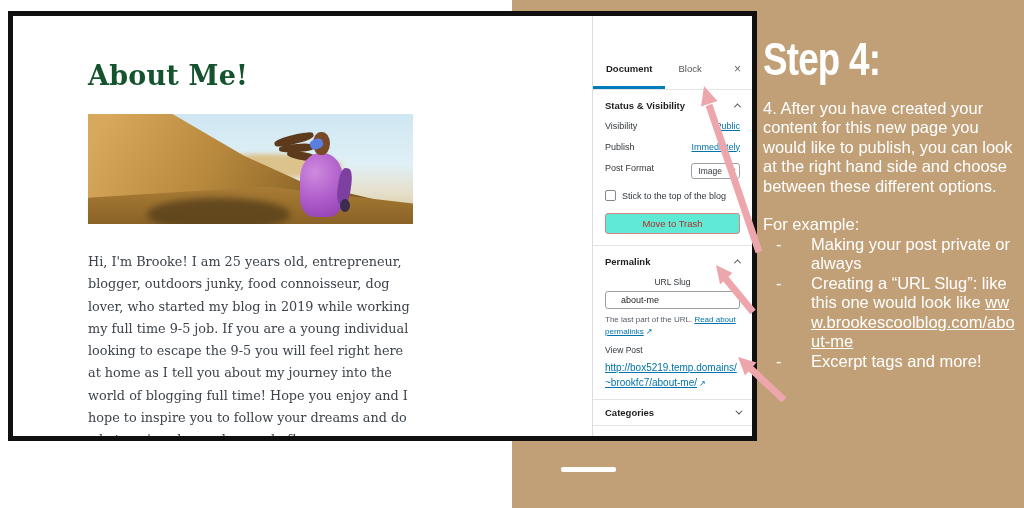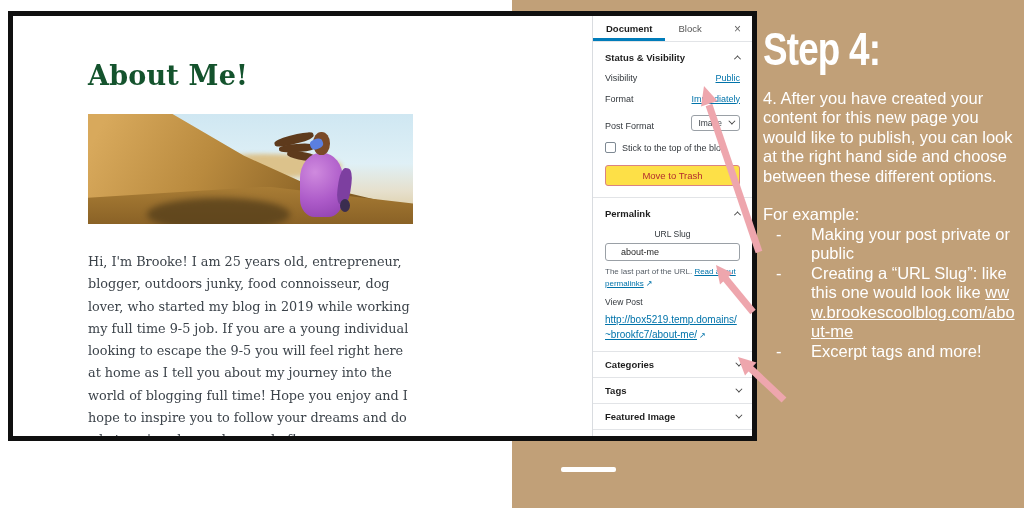--- a/index.html
+++ b/index.html
@@ -48,55 +48,55 @@
   .hiker .arm  { position:absolute; right:0; top:42%; width:22%; height:38%;
                  background:#7d3fa0; border-radius:40%; transform:rotate(8deg); }
   .hiker .glove{ position:absolute; right:2%; top:74%; width:18%; height:14%;
                  background:#3a2d4f; border-radius:50%; }
   .post-body { margin-top:27px; width:332px; font-family:"DejaVu Serif","Liberation Serif",serif;
                font-size:12.8px; line-height:1.74; color:#3c434a; }
 
   
   .panel { position:absolute; right:0; top:0; bottom:0; width:160px; background:#fff;
            border-left:1px solid #d9dce0; font-size:9px; color:#32373c; }
-  .tabbar { display:flex; align-items:stretch; height:26px; border-bottom:1px solid #e2e4e7; }
+  .tabbar { display:flex; align-items:stretch; height:42px; border-bottom:1px solid #e2e4e7;margin-top:32px; }
   .tab { display:flex; align-items:center; padding:0 13px; font-size:9.5px; color:#555; cursor:pointer; }
   .tab.active { color:#1e1e1e; font-weight:bold; box-shadow:inset 0 -3px 0 #007cba; }
   .tab-close { margin-left:auto; display:flex; align-items:center; padding:0 11px;
                font-size:12px; color:#666; }
   .sect { padding:7px 12px 9px; border-bottom:1px solid #e2e4e7; }
   .sect-head { display:flex; align-items:center; justify-content:space-between;
                font-size:9.5px; font-weight:bold; color:#1e1e1e; padding:3px 0 4px; }
-  .row { display:flex; align-items:flex-end; justify-content:space-between; padding:5.5px 0; }
+  .row { display:flex; align-items:flex-start; justify-content:space-between; padding:5.5px 0; }
   .row .lbl { color:#32373c; }
   a.wplink { color:#0073aa; text-decoration:underline; cursor:pointer; }
   .select { display:flex; align-items:center; gap:6px; border:1px solid #9aa0a6; border-radius:3px;
             padding:2px 6px; font-size:8.5px; color:#32373c; background:#fff; }
   .chk-row { display:flex; align-items:center; gap:6px; padding:6px 0 4px; }
   .checkbox { width:11px; height:11px; border:1px solid #7e8993; border-radius:2px; background:#fff; }
   .trash-btn { display:block; width:100%; margin:8px 0 2px; padding:4px 0; text-align:center;
-               font-size:9.5px; color:#b32d2e; background:#fde047; border:1px solid #d98383;
+               font-size:9.5px; color:#b32d2e; background:#5eead4; border:1px solid #d98383;
                border-radius:3px; cursor:pointer; }
   .slug-lbl { font-size:8.5px; color:#32373c; margin:6px 0 4px;text-align:center; }
   .slug-input { width:100%; border:1px solid #9aa0a6; border-radius:3px; padding:3px 15px;
                 font-size:9px; color:#1e1e1e; font-family:"Liberation Sans",sans-serif; }
   .help { font-size:8px; line-height:1.5; color:#555d66; margin-top:5px; }
   .viewpost-lbl { font-size:8.5px; color:#32373c; margin-top:7px; }
   .viewpost-url { font-size:10px; line-height:1.5; word-break:break-all; display:inline;margin-top:16px; }
   .collapsed-row { display:flex; align-items:center; justify-content:space-between;
                    height:26px; padding:0 12px; border-bottom:1px solid #e2e4e7;
                    font-size:9.5px; font-weight:bold; color:#1e1e1e; cursor:pointer; }
   .chv { display:inline-block; width:5px; height:5px; border-right:1.4px solid #444;
          border-bottom:1.4px solid #444; }
   .chv.up   { transform:rotate(-135deg) translate(-1px,-1px); }
   .chv.down { transform:rotate(45deg) translateY(-2px); }
   .ext { font-size:8px; color:#0073aa; text-decoration:none; display:inline-block; margin-left:2px; }
 
   
-  .step { position:absolute; left:763px; top:22px; width:256px; z-index:3; color:#ffffff; }
+  .step { position:absolute; left:763px; top:32px; width:256px; z-index:3; color:#ffffff; }
   .step-heading { font-size:46px; font-weight:bold; letter-spacing:-1px;
                   transform:scaleX(.8); transform-origin:left top; white-space:nowrap; }
   .step-par { margin-top:13px; font-size:16.5px; line-height:1.18; }
   .step-eg { margin-top:19px; font-size:16.5px; line-height:1.18; }
   .bullets { list-style:none; }
   .bullets li { display:flex; font-size:16.5px; line-height:1.18; }
   .bullets .dash { width:48px; padding-left:13px; flex:none; }
   .bullets .btext { flex:1; }
   .bullets a.slide-link { color:#fff; text-decoration:underline; word-break:break-all; }
 
@@ -150,21 +150,21 @@
       <div class="sect">
         <div class="sect-head">
           <span>Status &amp; Visibility</span>
           <span class="chv up"></span>
         </div>
         <div class="row">
           <span class="lbl">Visibility</span>
           <a class="wplink">Public</a>
         </div>
         <div class="row">
-          <span class="lbl">Format</span>
+          <span class="lbl">Publish</span>
           <a class="wplink">Immediately</a>
         </div>
         <div class="row">
           <span class="lbl">Post Format</span>
           <span class="select">
             <span>Image</span>
             <span class="chv down"></span>
           </span>
         </div>
         <div class="chk-row">
@@ -210,21 +210,21 @@
     </div>
   </div>
 
   <div class="step">
     <div class="step-heading">Step 4:</div>
     <div class="step-par">4. After you have created your content for this new page you would like to publish, you can look at the right hand side and choose between these different options.</div>
     <div class="step-eg">For example:</div>
     <ul class="bullets">
       <li>
         <span class="dash">-</span>
-        <span class="btext">Making your post private or public</span>
+        <span class="btext">Making your post private or always</span>
       </li>
       <li>
         <span class="dash">-</span>
         <span class="btext"><span>Creating a “URL Slug”: like this one would look like </span><a class="slide-link">www.brookescoolblog.com/about-me</a></span>
       </li>
       <li>
         <span class="dash">-</span>
         <span class="btext">Excerpt tags and more!</span>
       </li>
     </ul>

